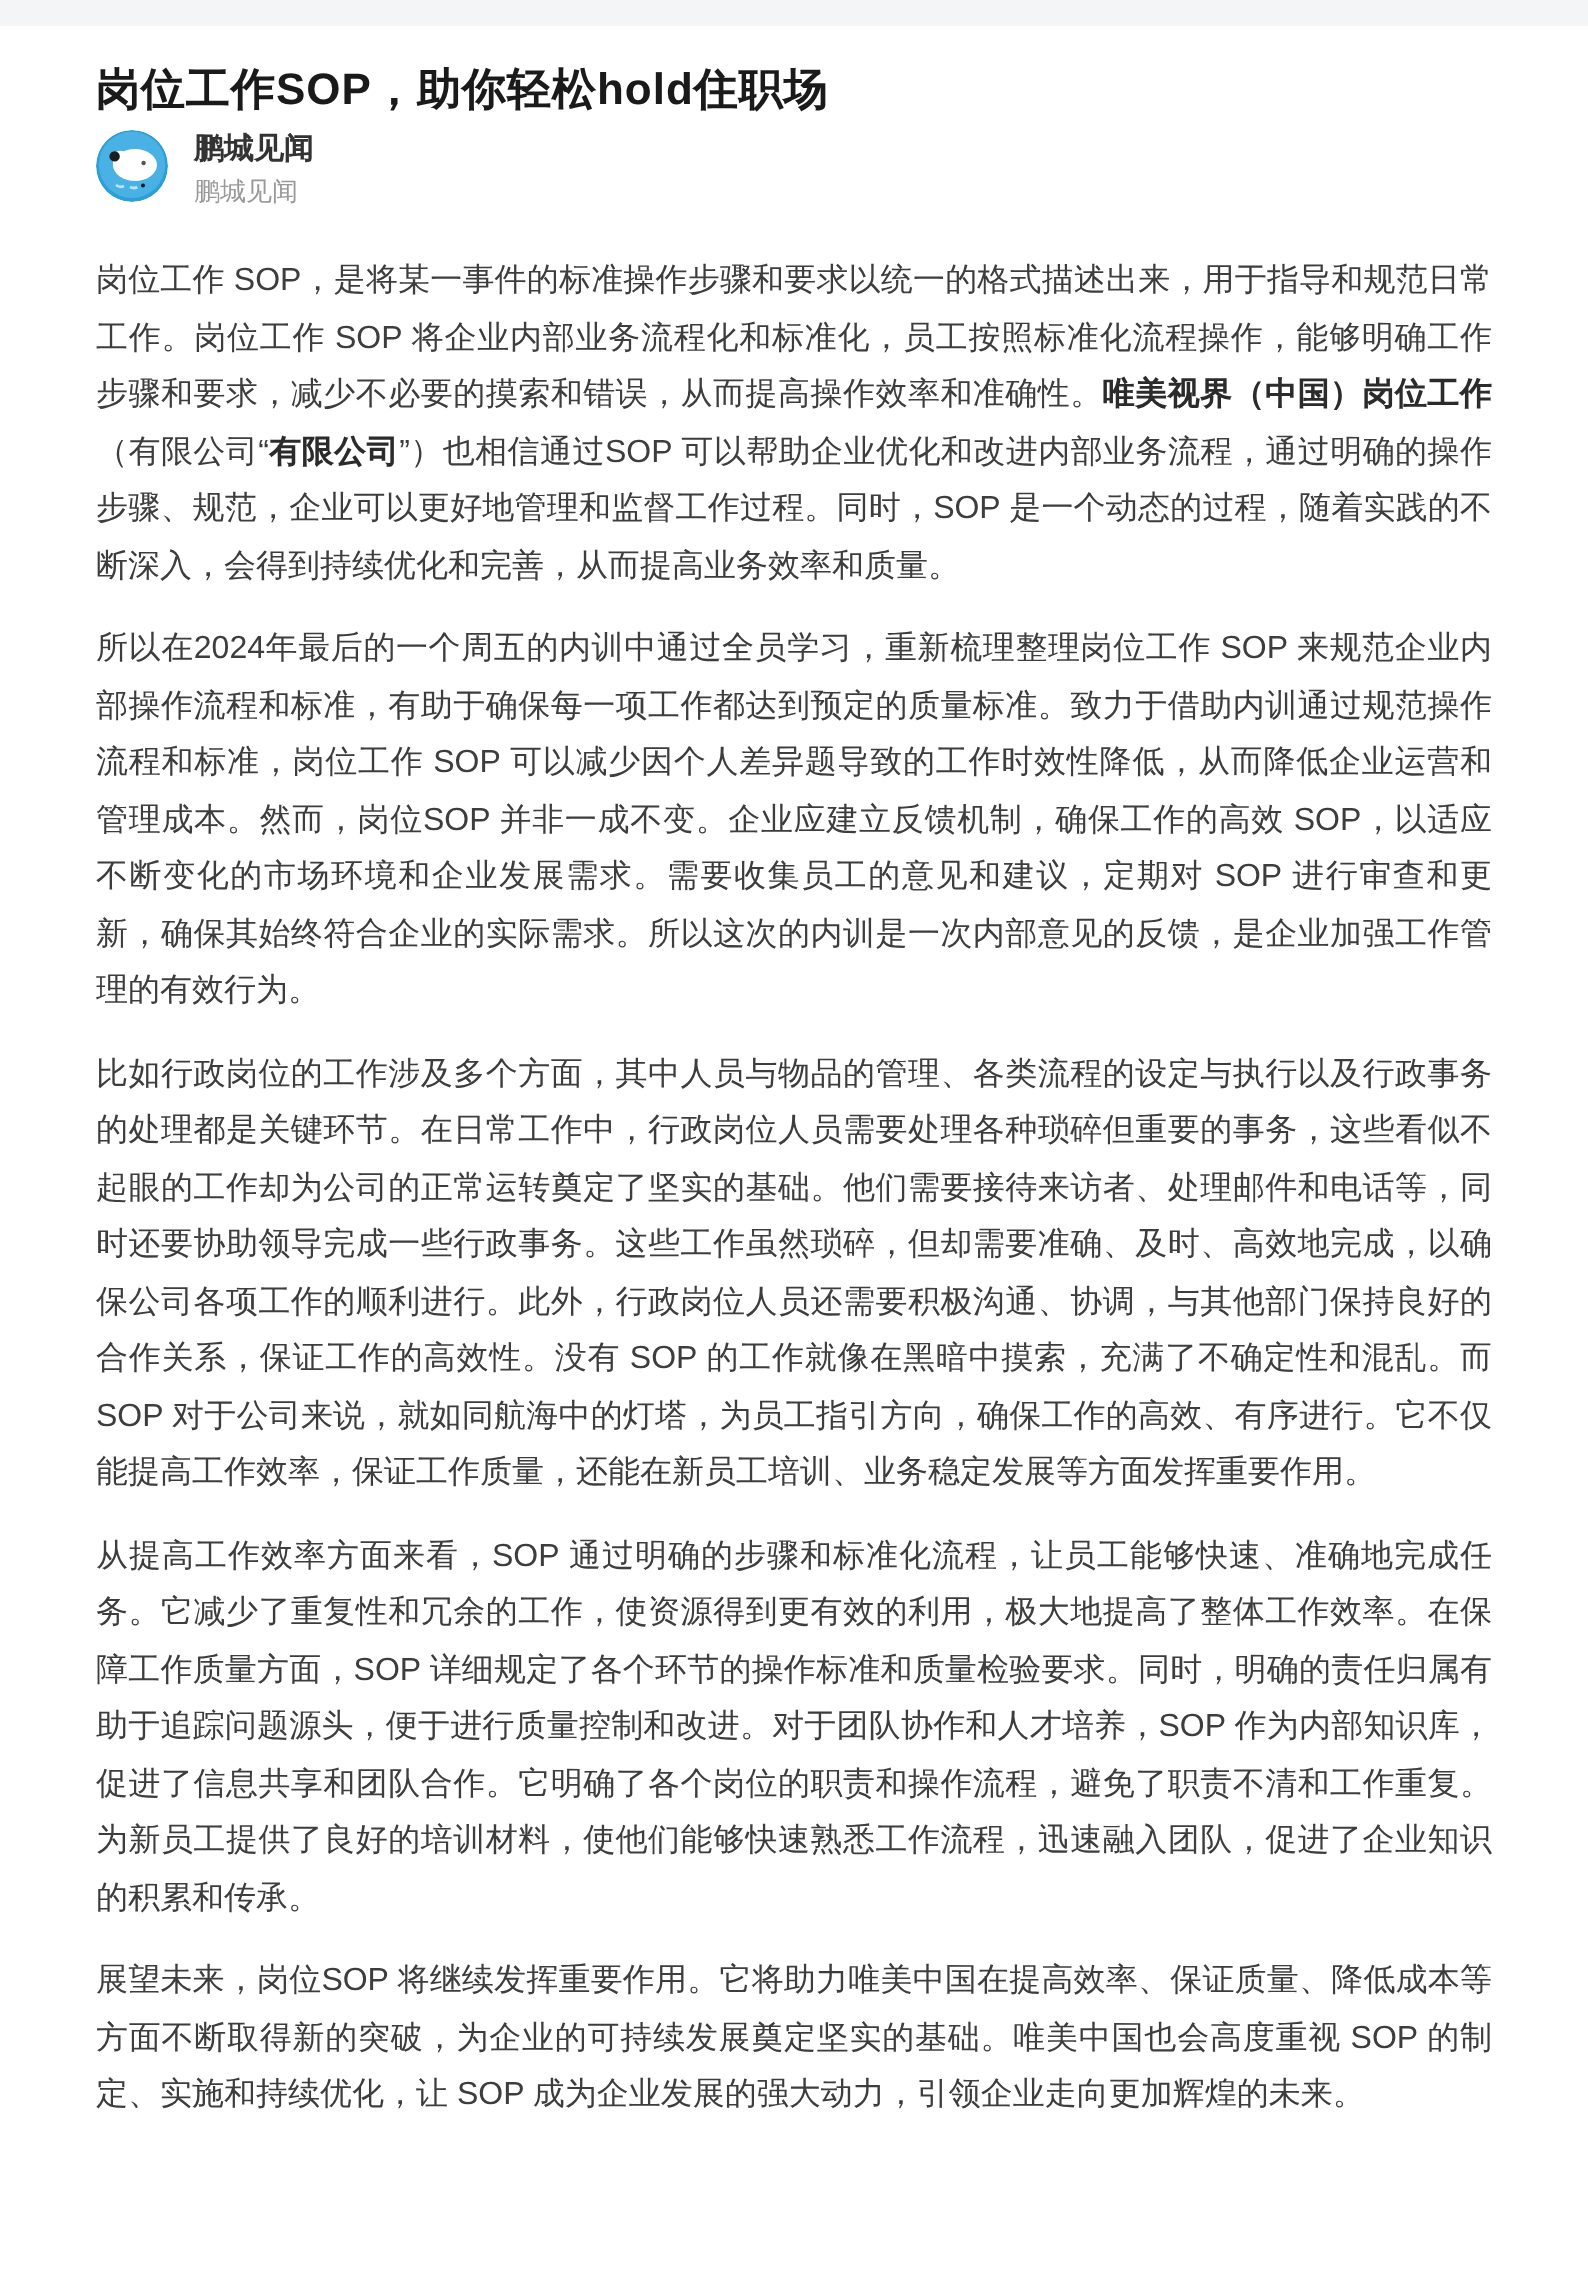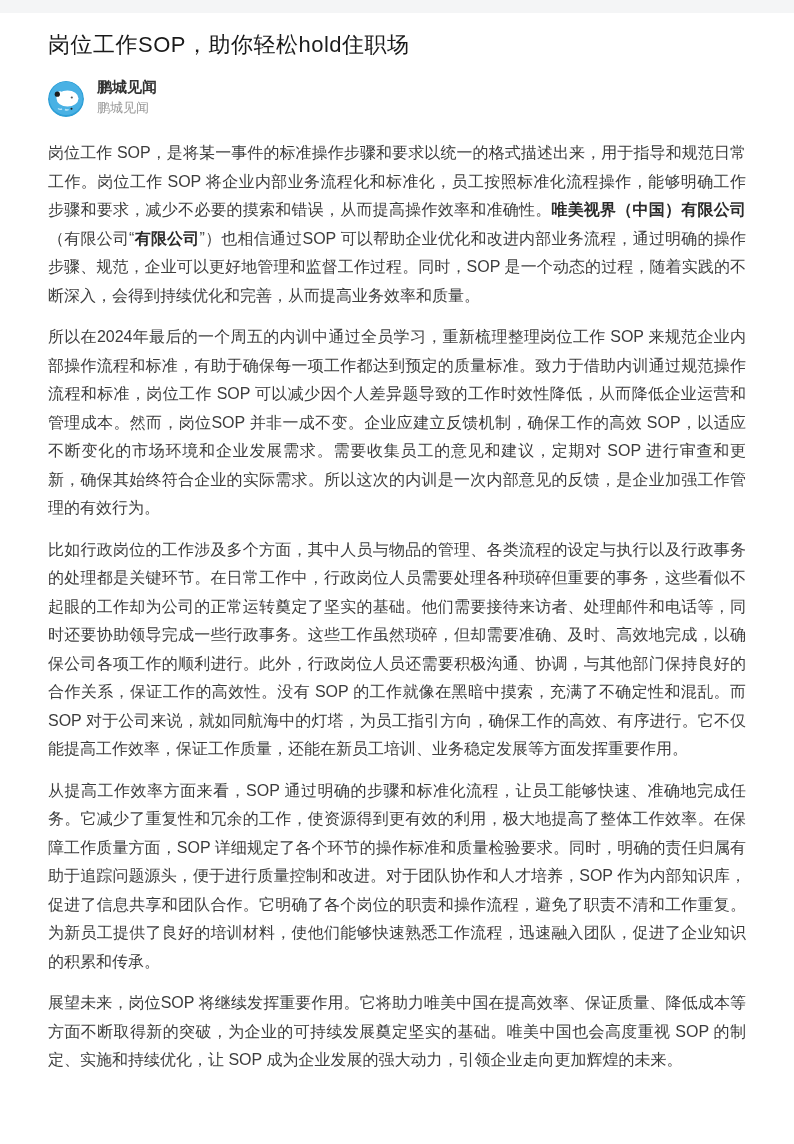--- a/index.html
+++ b/index.html
@@ -16,28 +16,28 @@
     height: 13px;
     background: #f4f5f6;
   }
   .container {
     padding: 0 48px;
   }
   h1.article-title {
     margin-top: 17px;
     font-size: 22px;
     line-height: 30px;
-    font-weight: 400;
+    font-weight: 700;
     color: #1a1a1a;
     letter-spacing: 0.5px;
   }
   .author-row {
-    margin-top: 17px;
+    margin-top: 5px;
     display: flex;
-    align-items: flex-end;
+    align-items: flex-start;
     gap: 13px;
     cursor: pointer;
   }
   .avatar {
     width: 36px;
     height: 36px;
     border-radius: 50%;
     overflow: hidden;
     flex: 0 0 auto;
   }
@@ -94,20 +94,20 @@
         <circle cx="23.5" cy="27.8" r="1" fill="#1c1c1c"></circle>
       </svg>
     </div>
     <div class="author-meta">
       <span class="author-name">鹏城见闻</span>
       <span class="author-account">鹏城见闻</span>
     </div>
   </div>
 
   <article class="article-body">
-      <p class="para"><span>岗位工作 SOP，是将某一事件的标准操作步骤和要求以统一的格式描述出来，用于指导和规范日常工作。岗位工作 SOP 将企业内部业务流程化和标准化，员工按照标准化流程操作，能够明确工作步骤和要求，减少不必要的摸索和错误，从而提高操作效率和准确性。</span><span class="b">唯美视界（中国）有限公司</span><span>（有限公司“</span><span class="b">有限公司</span><span>”）也相信通过SOP 可以帮助企业优化和改进内部业务流程，通过明确的操作步骤、规范，企业可以更好地管理和监督工作过程。同时，SOP 是一个动态的过程，随着实践的不断深入，会得到持续优化和完善，从而提高业务效率和质量。</span></p>
+      <p class="para"><span>岗位工作 SOP，是将某一事件的标准操作步骤和要求以统一的格式描述出来，用于指导和规范日常工作。岗位工作 SOP 将企业内部业务流程化和标准化，员工按照标准化流程操作，能够明确工作步骤和要求，减少不必要的摸索和错误，从而提高操作效率和准确性。</span><span class="b">唯美视界（中国）岗位工作</span><span>（有限公司“</span><span class="b">有限公司</span><span>”）也相信通过SOP 可以帮助企业优化和改进内部业务流程，通过明确的操作步骤、规范，企业可以更好地管理和监督工作过程。同时，SOP 是一个动态的过程，随着实践的不断深入，会得到持续优化和完善，从而提高业务效率和质量。</span></p>
       <p class="para"><span>所以在2024年最后的一个周五的内训中通过全员学习，重新梳理整理岗位工作 SOP 来规范企业内部操作流程和标准，有助于确保每一项工作都达到预定的质量标准。致力于借助内训通过规范操作流程和标准，岗位工作 SOP 可以减少因个人差异题导致的工作时效性降低，从而降低企业运营和管理成本。然而，岗位SOP 并非一成不变。企业应建立反馈机制，确保工作的高效 SOP，以适应不断变化的市场环境和企业发展需求。需要收集员工的意见和建议，定期对 SOP 进行审查和更新，确保其始终符合企业的实际需求。所以这次的内训是一次内部意见的反馈，是企业加强工作管理的有效行为。</span></p>
       <p class="para"><span>比如行政岗位的工作涉及多个方面，其中人员与物品的管理、各类流程的设定与执行以及行政事务的处理都是关键环节。在日常工作中，行政岗位人员需要处理各种琐碎但重要的事务，这些看似不起眼的工作却为公司的正常运转奠定了坚实的基础。他们需要接待来访者、处理邮件和电话等，同时还要协助领导完成一些行政事务。这些工作虽然琐碎，但却需要准确、及时、高效地完成，以确保公司各项工作的顺利进行。此外，行政岗位人员还需要积极沟通、协调，与其他部门保持良好的合作关系，保证工作的高效性。没有 SOP 的工作就像在黑暗中摸索，充满了不确定性和混乱。而 SOP 对于公司来说，就如同航海中的灯塔，为员工指引方向，确保工作的高效、有序进行。它不仅能提高工作效率，保证工作质量，还能在新员工培训、业务稳定发展等方面发挥重要作用。</span></p>
       <p class="para"><span>从提高工作效率方面来看，SOP 通过明确的步骤和标准化流程，让员工能够快速、准确地完成任务。它减少了重复性和冗余的工作，使资源得到更有效的利用，极大地提高了整体工作效率。在保障工作质量方面，SOP 详细规定了各个环节的操作标准和质量检验要求。同时，明确的责任归属有助于追踪问题源头，便于进行质量控制和改进。对于团队协作和人才培养，SOP 作为内部知识库，促进了信息共享和团队合作。它明确了各个岗位的职责和操作流程，避免了职责不清和工作重复。为新员工提供了良好的培训材料，使他们能够快速熟悉工作流程，迅速融入团队，促进了企业知识的积累和传承。</span></p>
       <p class="para"><span>展望未来，岗位SOP 将继续发挥重要作用。它将助力唯美中国在提高效率、保证质量、降低成本等方面不断取得新的突破，为企业的可持续发展奠定坚实的基础。唯美中国也会高度重视 SOP 的制定、实施和持续优化，让 SOP 成为企业发展的强大动力，引领企业走向更加辉煌的未来。</span></p>
     </article>
 
 </main>
 
 </body></html>

